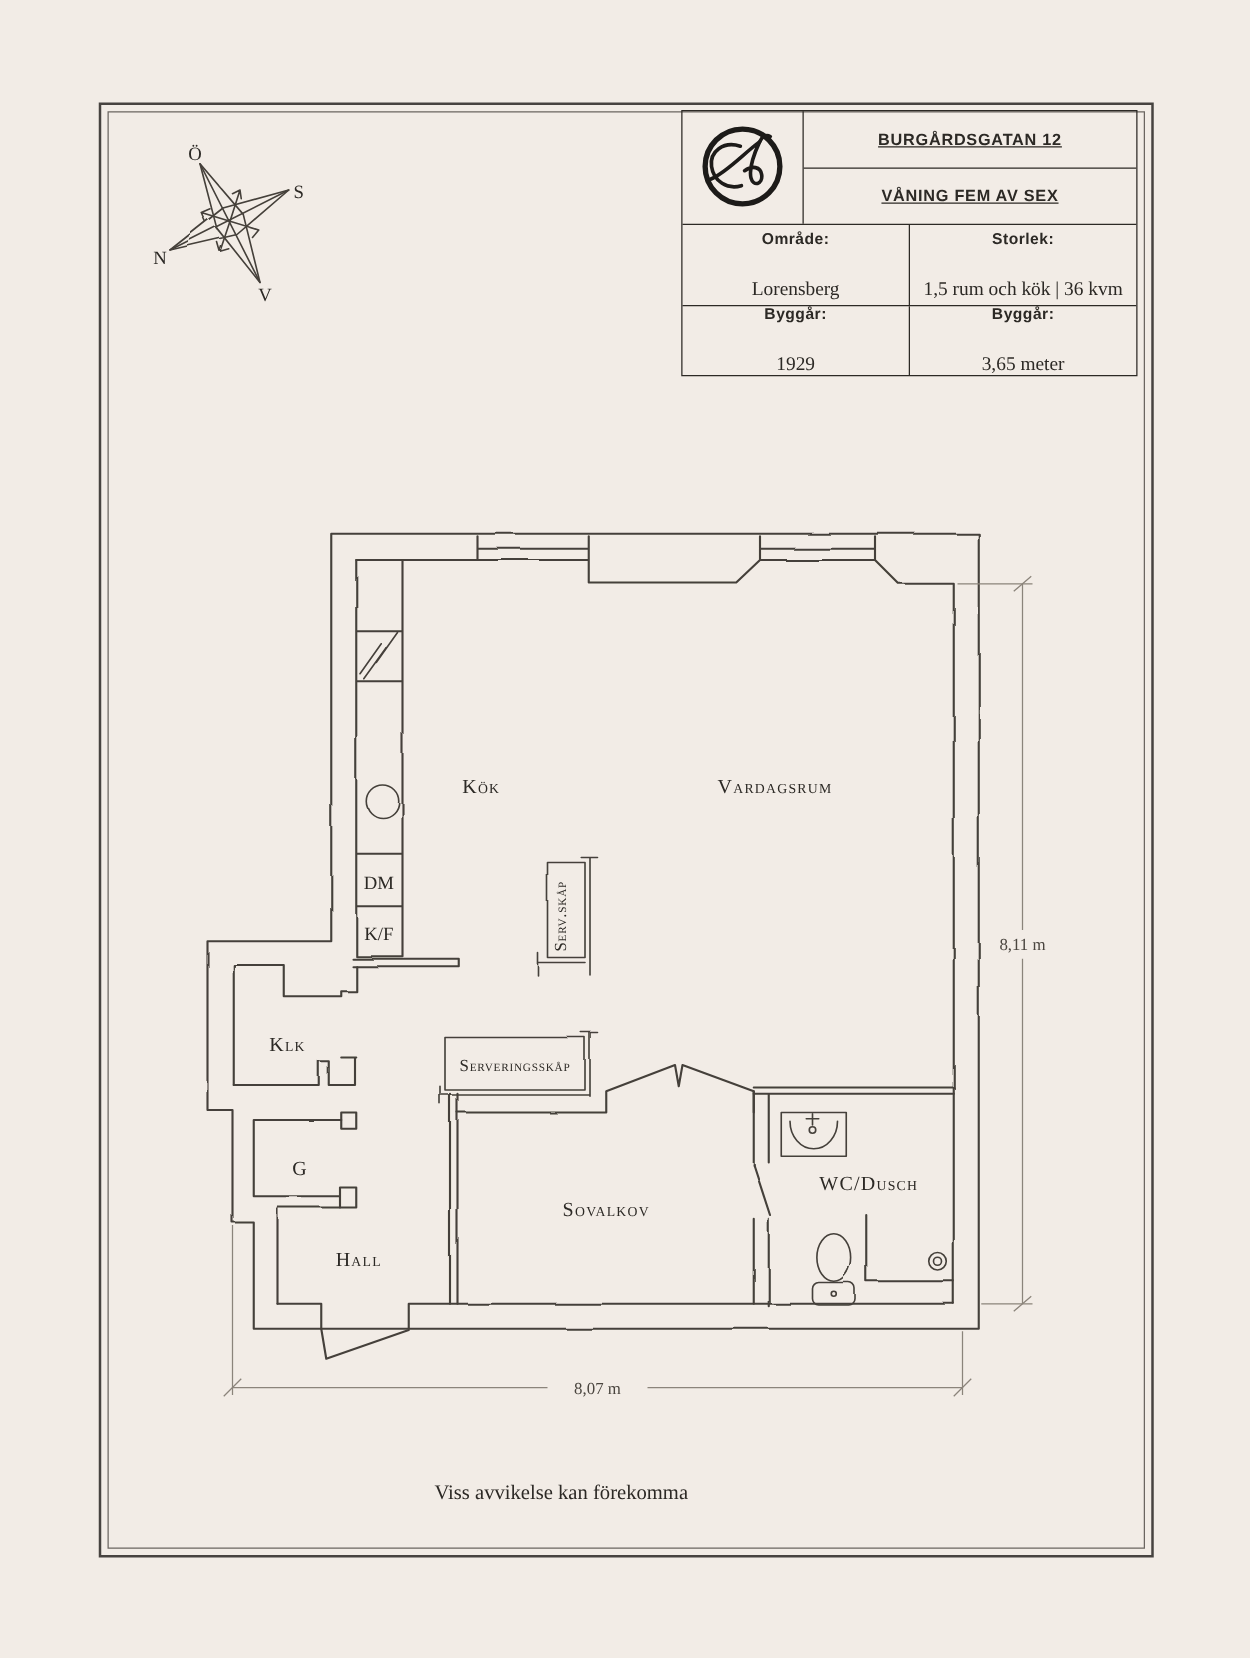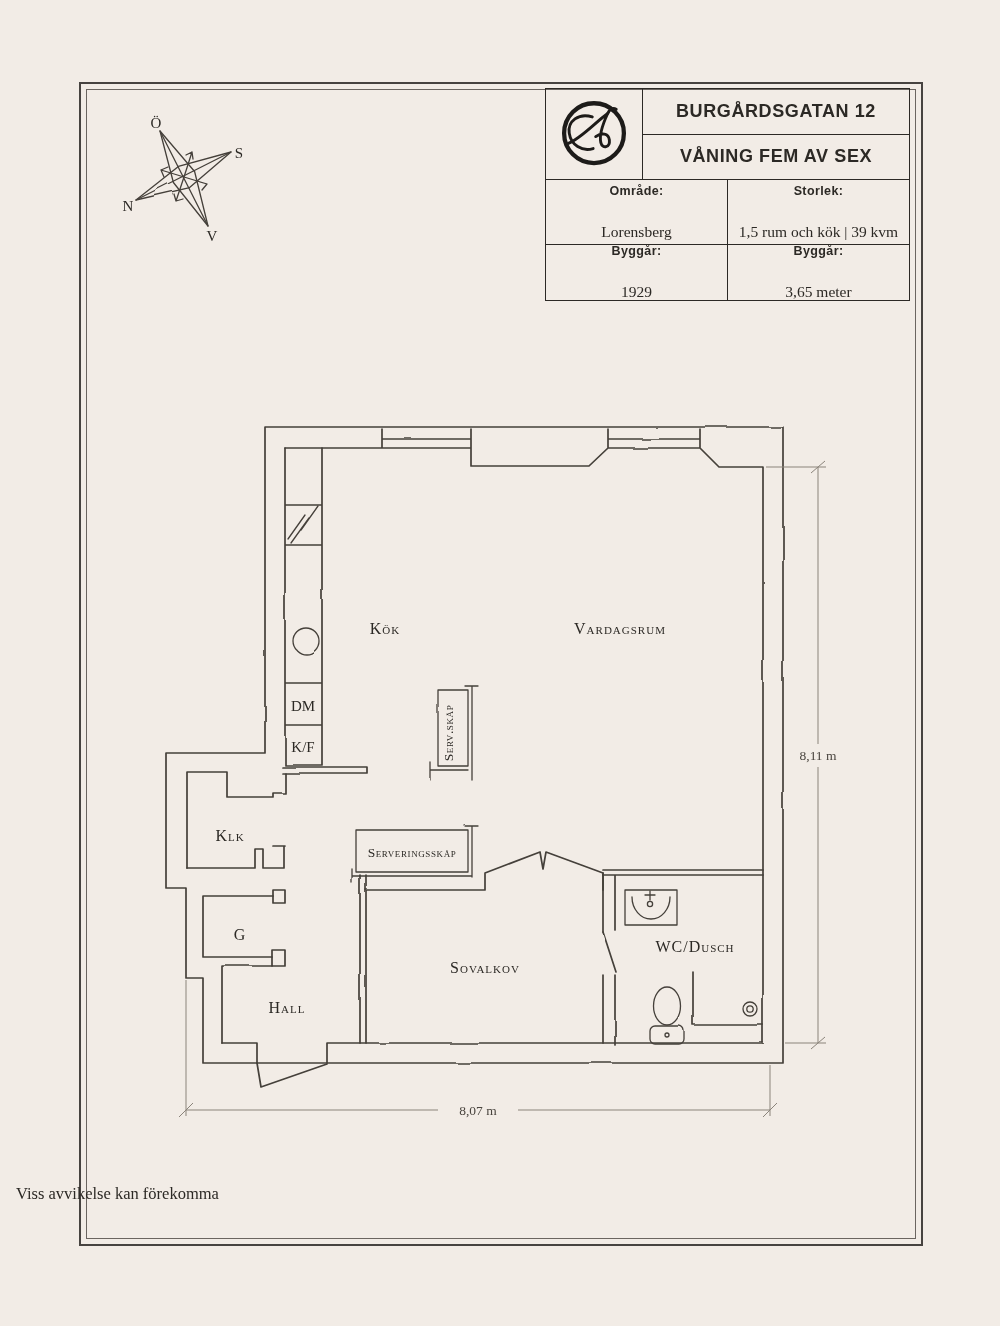--- a/index.html
+++ b/index.html
@@ -23,21 +23,21 @@
   .info-table{
     position:absolute;left:545px;top:88px;width:365px;
     border:1.4px solid #2c2925;
     box-sizing:border-box;
     background:transparent;
   }
   .it-top{display:flex;height:90px;border-bottom:1.4px solid #2c2925;}
   .it-logo{width:97px;border-right:1.4px solid #2c2925;display:grid;place-items:center;box-sizing:border-box;}
   .it-titles{flex:1;display:flex;flex-direction:column;}
   .it-t{flex:1;display:grid;place-items:center;
-    font-family:"Liberation Sans", sans-serif;font-weight:bold;font-size:18px;letter-spacing:0.6px;}
+    font-family:"Liberation Sans", sans-serif;font-weight:bold;font-size:13px;letter-spacing:0.6px;text-decoration:underline;}
   .it-t1{border-bottom:1.4px solid #2c2925;}
   .it-row{display:flex;border-bottom:1.4px solid #2c2925;}
   .it-row:last-child{border-bottom:none;}
   .it-row-1{height:64px;}
   .it-row-2{height:55px;}
   .it-cell{flex:1;display:flex;flex-direction:column;align-items:center;justify-content:center;gap:1px;box-sizing:border-box;}
   .it-cell.first{border-right:1.4px solid #2c2925;max-width:184px;}
   .it-label{font-family:Liberation Sans, sans-serif;font-weight:bold;font-size:12.5px;letter-spacing:0.4px;}
   .it-value{font-family:"Liberation Serif", serif;font-size:15.5px;margin-top:24px;}
   
@@ -46,22 +46,22 @@
   .f{stroke:#45403a;stroke-width:1.3;fill:none;stroke-linecap:round;stroke-linejoin:round;}
   .d{stroke:#8b847b;stroke-width:1;fill:none;}
   .rl{font-family:"Liberation Serif", serif;font-size:16px;font-variant:small-caps;
       letter-spacing:1px;fill:#2c2925;text-anchor:middle;}
   .rs{font-size:13.5px;letter-spacing:0.6px;}
   .cap{font-family:"Liberation Serif", serif;font-size:15px;fill:#2c2925;text-anchor:middle;}
   .dimtxt{font-family:"Liberation Serif", serif;font-size:13.5px;fill:#4a453f;text-anchor:middle;}
   .ctxt{font-family:"Liberation Serif", serif;font-size:15px;fill:#2c2925;text-anchor:middle;}
   
   .disclaimer{
-    position:absolute;left:0;top:1184px;width:898px;
-    font-size:16.5px;color:#2c2925;padding-left:16px;
+    position:absolute;left:0;top:1184px;width:898px;text-align:center;
+    font-size:16.5px;color:#2c2925;
   }
   .logo-svg .lg{stroke:#1d1b19;fill:none;stroke-linecap:round;}
 </style>
 </head>
 <body>
 
 <div class="frame-outer"></div>
 <div class="frame-inner"></div>
 
 <div class="info-table">
@@ -79,21 +79,21 @@
       <div class="it-t">VÅNING FEM AV SEX</div>
     </div>
   </div>
   <div class="it-row it-row-1">
     <div class="it-cell first">
       <div class="it-label">Område:</div>
       <div class="it-value">Lorensberg</div>
     </div>
     <div class="it-cell">
       <div class="it-label">Storlek:</div>
-      <div class="it-value">1,5 rum och kök | 39 kvm</div>
+      <div class="it-value">1,5 rum och kök | 36 kvm</div>
     </div>
   </div>
   <div class="it-row it-row-2">
     <div class="it-cell first">
       <div class="it-label">Byggår:</div>
       <div class="it-value">1929</div>
     </div>
     <div class="it-cell">
       <div class="it-label">Byggår:</div>
       <div class="it-value">3,65 meter</div>

